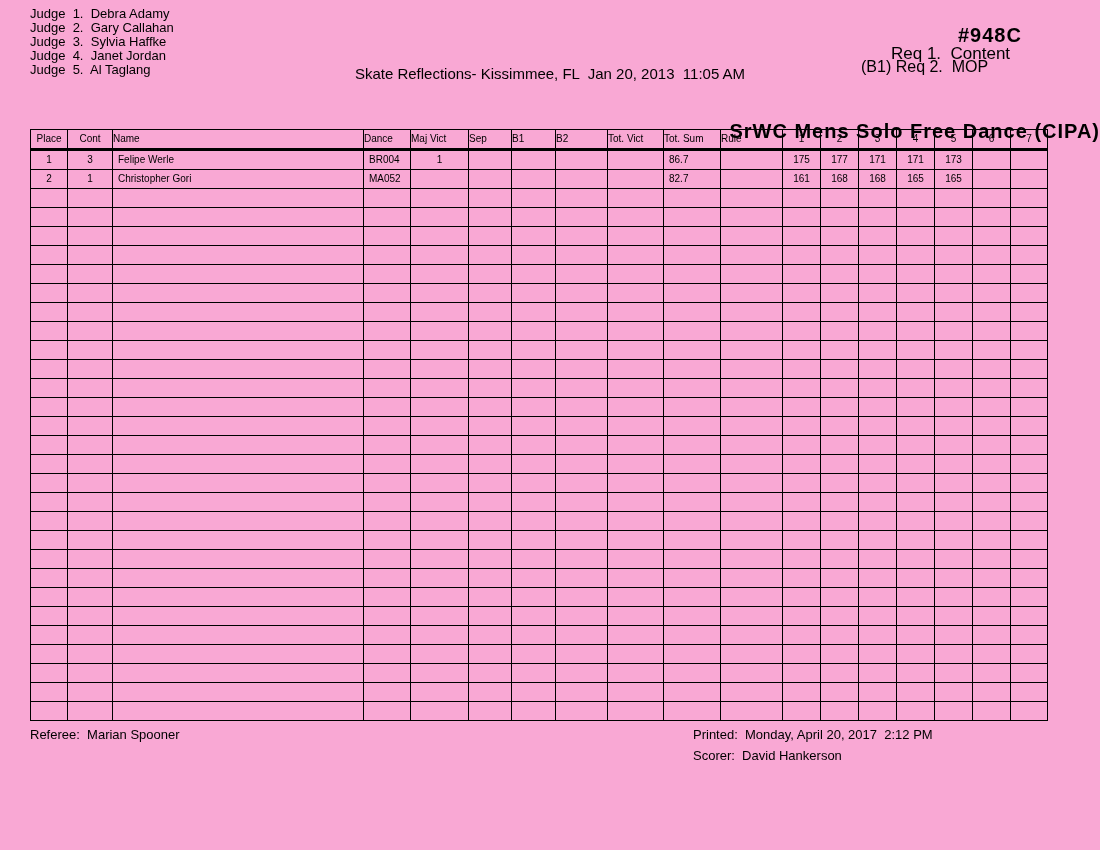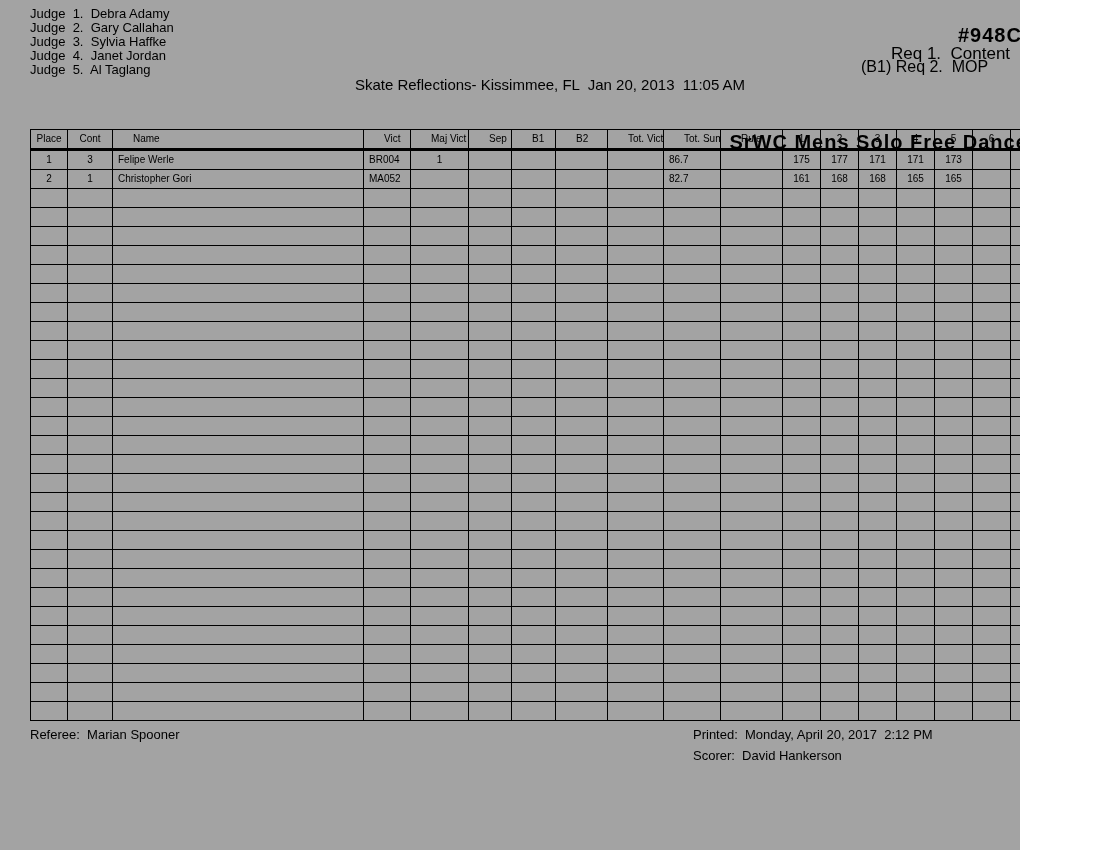--- a/index.html
+++ b/index.html
@@ -4,23 +4,23 @@
 <style>
   html, body {
     margin: 0;
     padding: 0;
     background: #ffffff;
     color: #000000;
     font-family: "Liberation Sans", "DejaVu Sans", sans-serif;
   }
   .page {
     position: relative;
-    width: 1020px;
+    width: 1100px;
     height: 850px;
-    background: #a3a3a3;
+    background: #f9a8d4;
     overflow: hidden;
   }
   
   .judges {
     position: absolute;
     left: 30px;
     top: 7px;
     font-size: 13px;
     line-height: 14px;
     white-space: pre;
@@ -28,21 +28,21 @@
   
   .titleblock {
     position: absolute;
     left: 0;
     top: 21px;
     width: 1100px;
     text-align: center;
     white-space: pre;
   }
   .title-main   { font-size: 18px; font-weight: bold; line-height: 19px; }
-  .title-venue  { font-size: 15px; line-height: 17px; margin-top: 19px; }
+  .title-venue  { font-size: 15px; line-height: 17px; margin-top: 8px; }
   .title-event  { font-size: 20px; font-weight: bold; letter-spacing: 1px; line-height: 21px; margin-top: 3px; text-align: right; }
   .title-report { font-size: 15px; line-height: 17px; margin-top: 5px; }
   
   .eventnum {
     position: absolute;
     left: 958px;
     top: 24px;
     font-size: 20px;
     font-weight: bold;
     letter-spacing: 1px;
@@ -65,21 +65,21 @@
     padding: 0;
     height: 18px;
     line-height: 18px;
     overflow: hidden;
     white-space: nowrap;
     font-weight: normal;
   }
   table.results th {
     border-bottom: 3px solid #000000;
     text-align: left;
-    padding-left: 20px;
+    padding-left: 0;
   }
   table.results th.c0, table.results th.c1,
   table.results th.c11, table.results th.c12, table.results th.c13,
   table.results th.c14, table.results th.c15, table.results th.c16, table.results th.c17 {
     text-align: center;
     padding-left: 0;
   }
   table.results td { text-align: left; padding-left: 5px; }
   table.results td.c0, table.results td.c1, table.results td.c4,
   table.results td.c11, table.results td.c12, table.results td.c13,
@@ -127,21 +127,21 @@
         <col style="width: 38px;">
         <col style="width: 38px;">
         <col style="width: 38px;">
         <col style="width: 37px;">
       </colgroup>
     <thead id="results-thead">
         <tr>
           <th class="c0">Place</th>
           <th class="c1">Cont</th>
           <th class="c2">Name</th>
-          <th class="c3">Vict</th>
+          <th class="c3">Dance</th>
           <th class="c4">Maj Vict</th>
           <th class="c5">Sep</th>
           <th class="c6">B1</th>
           <th class="c7">B2</th>
           <th class="c8">Tot. Vict</th>
           <th class="c9">Tot. Sum</th>
           <th class="c10">Rule</th>
           <th class="c11">1</th>
           <th class="c12">2</th>
           <th class="c13">3</th>

